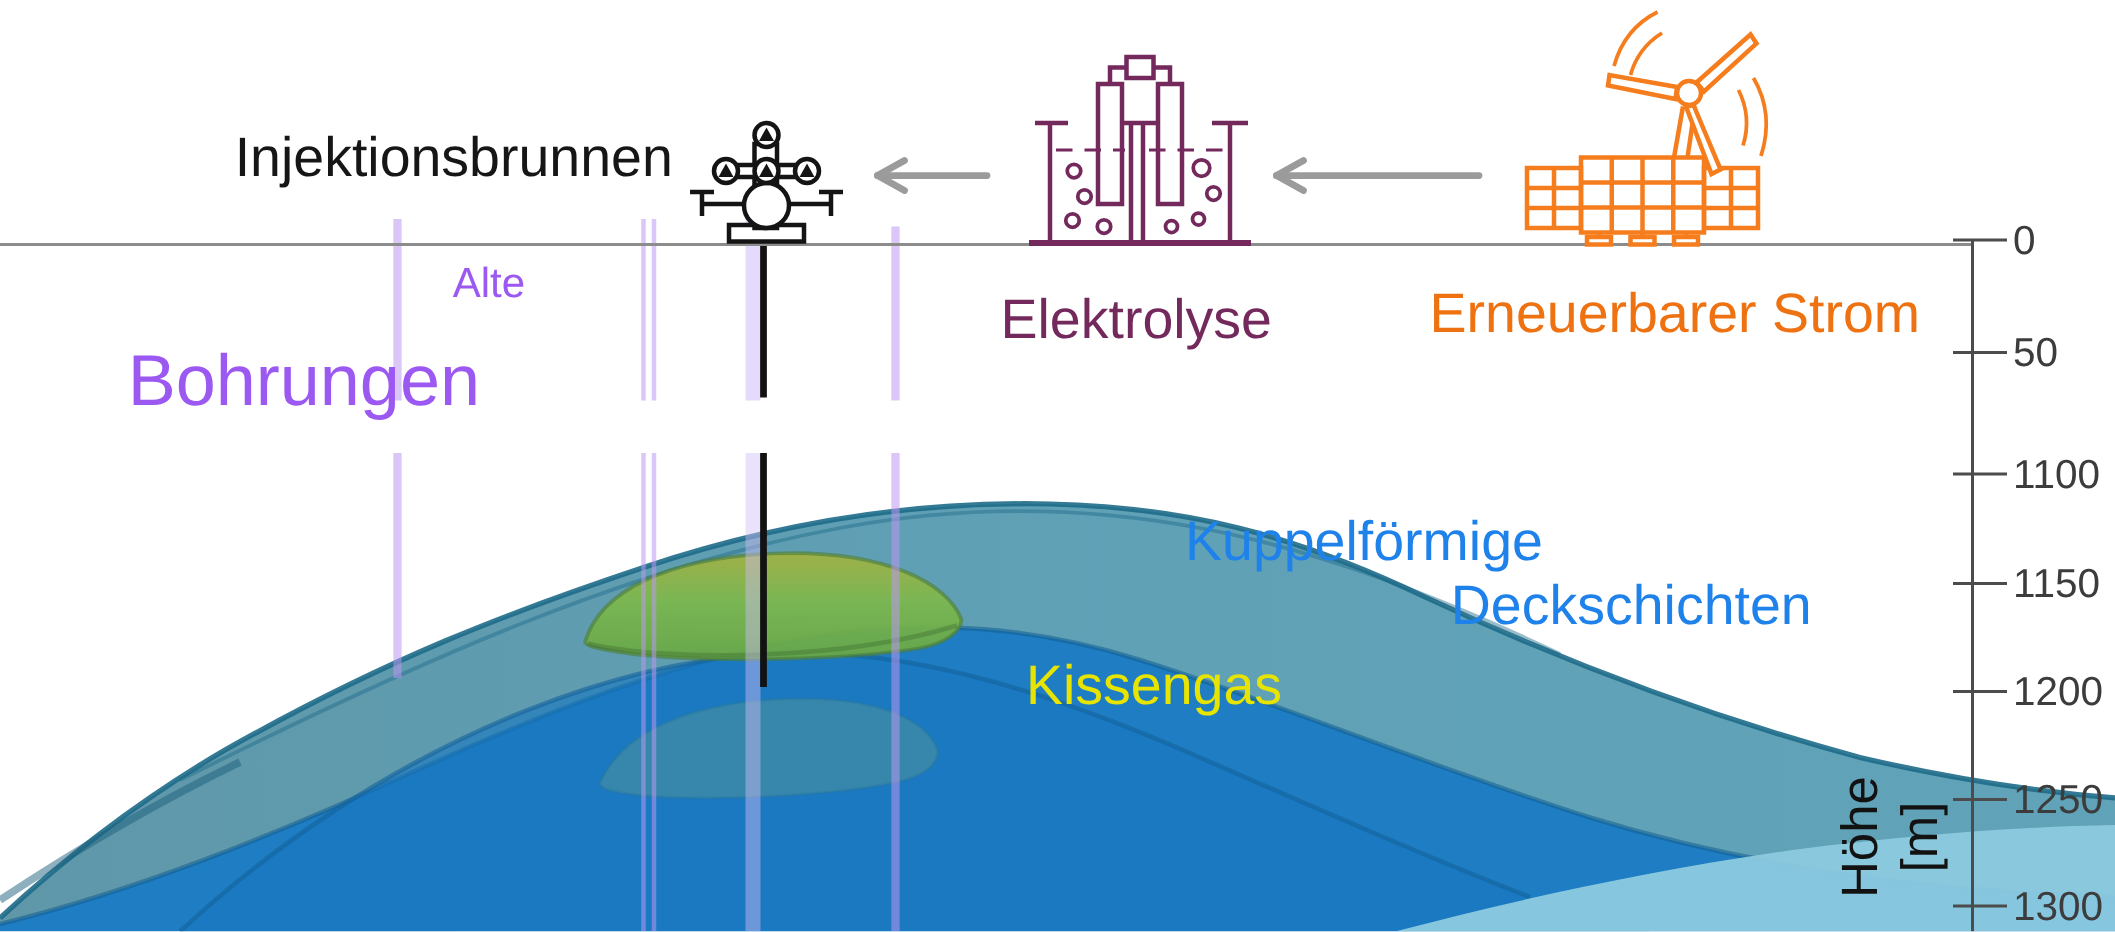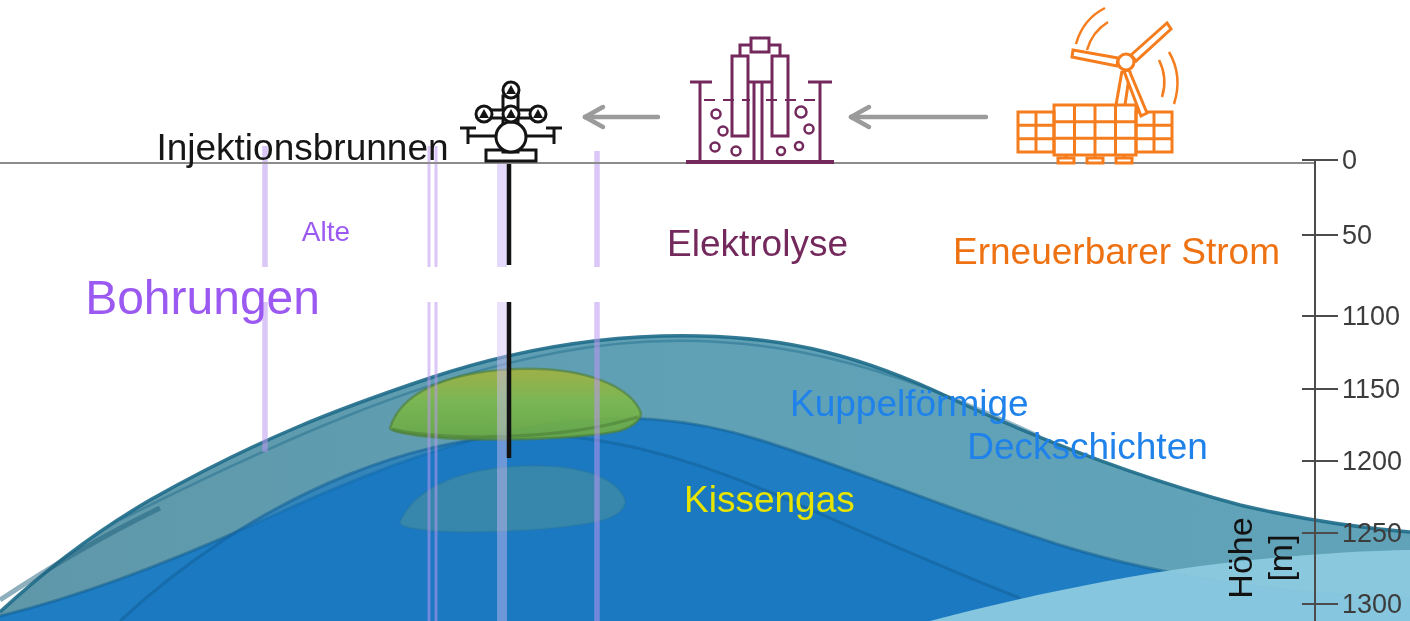--- a/index.html
+++ b/index.html
@@ -1,25 +1,25 @@
 <!DOCTYPE html>
 <html><head>
 <meta charset="utf-8">
 <style>
   html,body{margin:0;padding:0;background:#ffffff;}
   #stage{
     position:relative;width:1410px;height:621px;overflow:hidden;background:#fff;
     font-family:"Liberation Sans", sans-serif;
   }
   #scene{position:absolute;left:0;top:0;}
-  .lbl{position:absolute;white-space:nowrap;margin-top:43px;}
+  .lbl{position:absolute;white-space:nowrap;}
   .lbl-injection{left:130px;top:84px;width:345px;text-align:center;font-size:37px;color:#161616;}
   .lbl-alte{left:60px;top:173px;width:290px;text-align:right;font-size:28px;color:#9b59f2;}
   .lbl-bohrungen{left:30px;top:227px;width:290px;text-align:right;font-size:48px;color:#9b59f2;}
-  .lbl-elektrolyse{left:640px;top:180px;width:235px;text-align:center;font-size:37px;color:#74295d;}
+  .lbl-elektrolyse{left:640px;top:192px;width:235px;text-align:center;font-size:37px;color:#74295d;}
   .lbl-erneuerbar{left:920px;top:188px;width:360px;text-align:right;font-size:37px;color:#ee7212;}
   .lbl-kuppel1{left:790px;top:340px;width:345px;text-align:left;font-size:37px;color:#1e82ea;}
   .lbl-kuppel2{left:915px;top:383px;width:345px;text-align:center;font-size:37px;color:#1e82ea;}
   .lbl-gas1{left:684px;top:436px;font-size:37px;color:#e6e400;}
   .lbl-gas2{left:650px;top:484px;font-size:37px;color:#e6e400;}
   .axis-title{position:absolute;left:1198px;top:496px;width:124px;height:124px;}
   .axis-title-inner{
     position:absolute;left:2px;top:22px;width:120px;height:80px;
     transform:rotate(-90deg);transform-origin:60px 40px;
     text-align:center;font-size:34px;line-height:40px;color:#121212;

